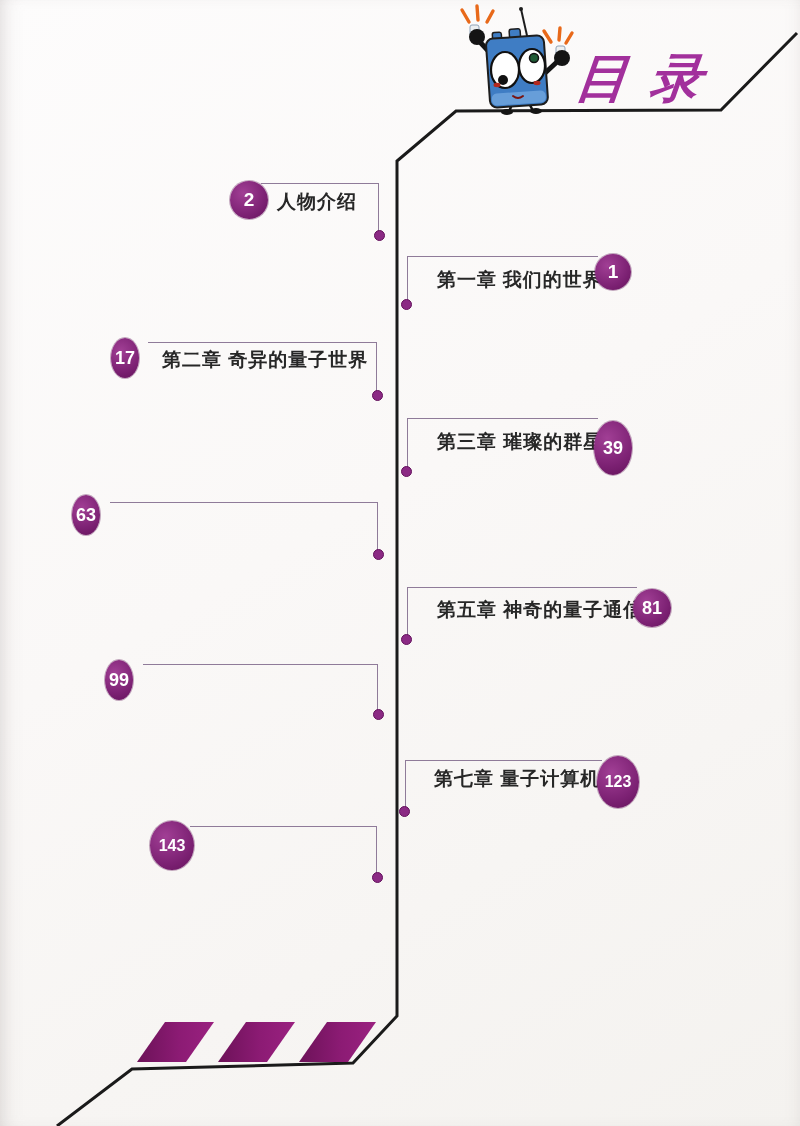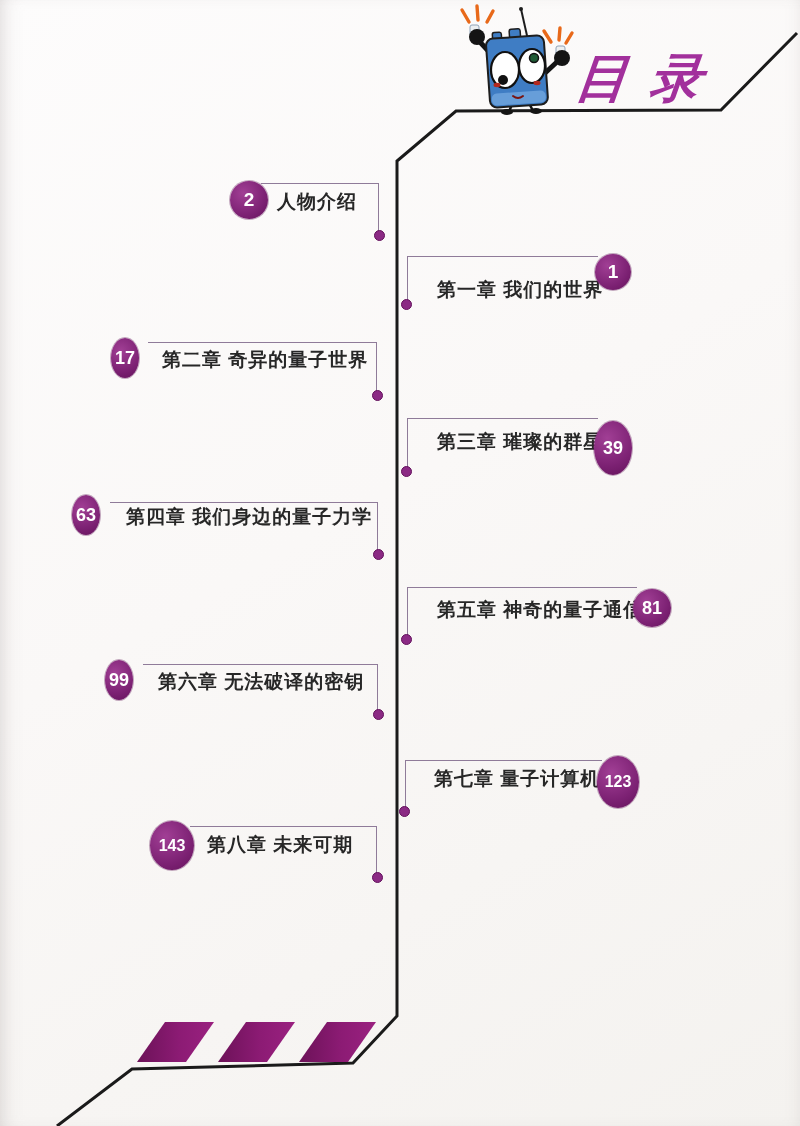--- a/index.html
+++ b/index.html
@@ -140,37 +140,34 @@
   <div class="bracket br" style="left:405px;top:760px;width:196px;height:50px;">
       <span class="dot"></span>
     </div>
   <div class="bracket bl" style="left:190px;top:826px;width:186px;height:50px;">
       <span class="dot"></span>
     </div>
 
   <span class="page-circle d1" style="left:230px;top:181px;width:38px;height:38px;">2</span>
   <span class="entry-label" style="left:277px;top:189px;">人物介绍</span>
 
-  <span class="entry-label" style="left:437px;top:277px;">第一章  我们的世界</span>
+  <span class="entry-label" style="left:437px;top:267px;font-family:Liberation Serif, serif;">第一章  我们的世界</span>
   <span class="page-circle d1" style="left:595px;top:254px;">1</span>
 
   <span class="page-circle d2" style="left:111px;top:338px;">17</span>
   <span class="entry-label" style="left:162px;top:347px;">第二章  奇异的量子世界</span>
 
   <span class="entry-label" style="left:437px;top:429px;">第三章  璀璨的群星</span>
   <span class="page-circle d2" style="left:594px;top:421px;width:38px;height:54px;">39</span>
 
   <span class="page-circle d2" style="left:72px;top:495px;">63</span>
-  <span class="entry-label" style="left:126px;top:504px;">第四章  我们身边的量子力学</span>
 
   <span class="entry-label" style="left:437px;top:597px;">第五章  神奇的量子通信</span>
   <span class="page-circle d2" style="left:633px;top:589px;width:38px;height:38px;">81</span>
 
   <span class="page-circle d2" style="left:105px;top:660px;">99</span>
-  <span class="entry-label" style="left:158px;top:669px;">第六章  无法破译的密钥</span>
 
   <span class="entry-label" style="left:434px;top:766px;">第七章  量子计算机</span>
   <span class="page-circle d3" style="left:597px;top:756px;width:42px;height:52px;">123</span>
 
   <span class="page-circle d3" style="left:150px;top:821px;">143</span>
-  <span class="entry-label" style="left:207px;top:832px;">第八章  未来可期</span>
 
 </div>
 
 </body></html>

